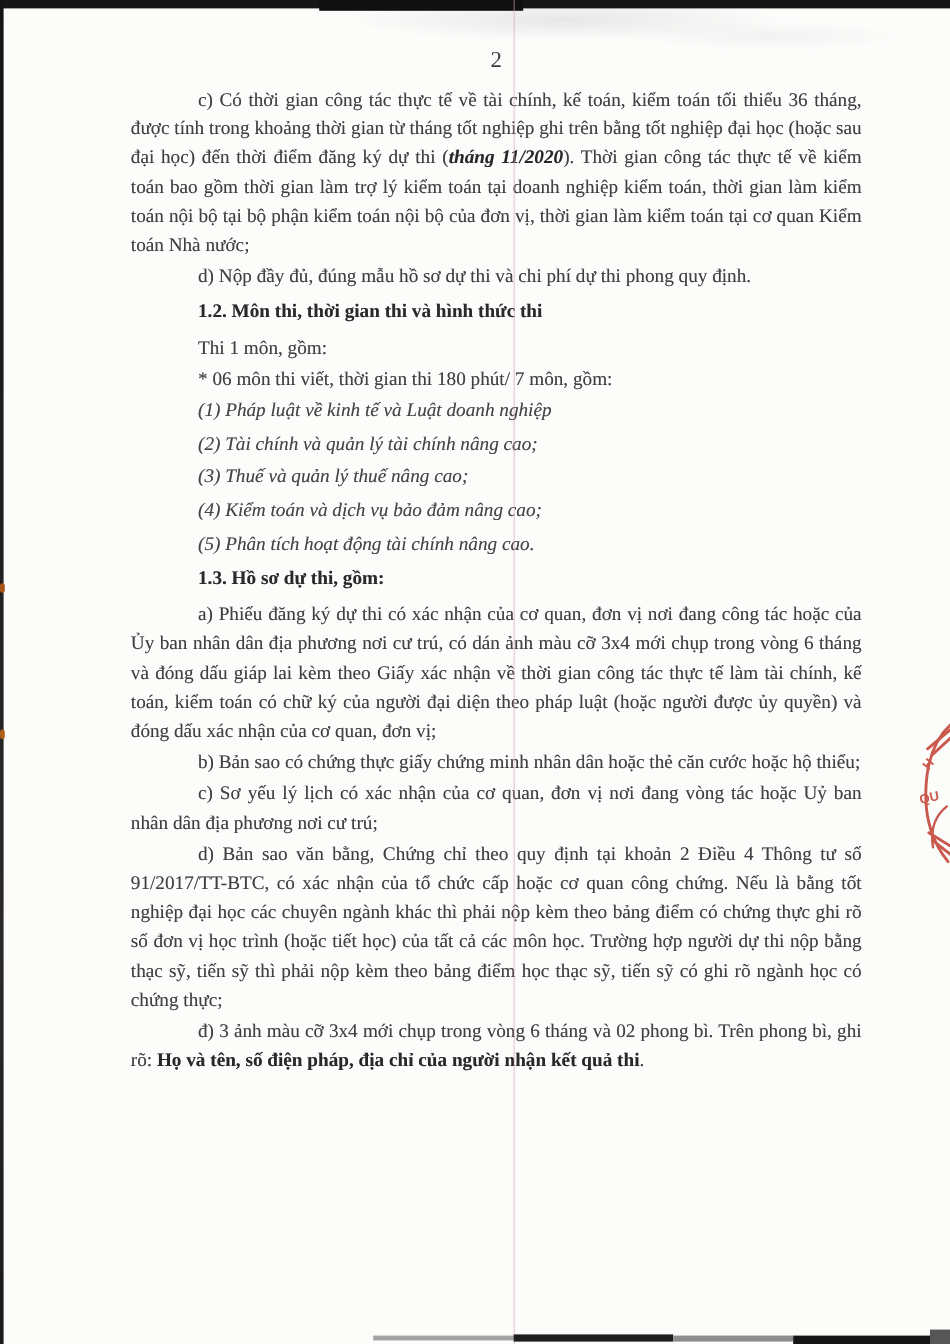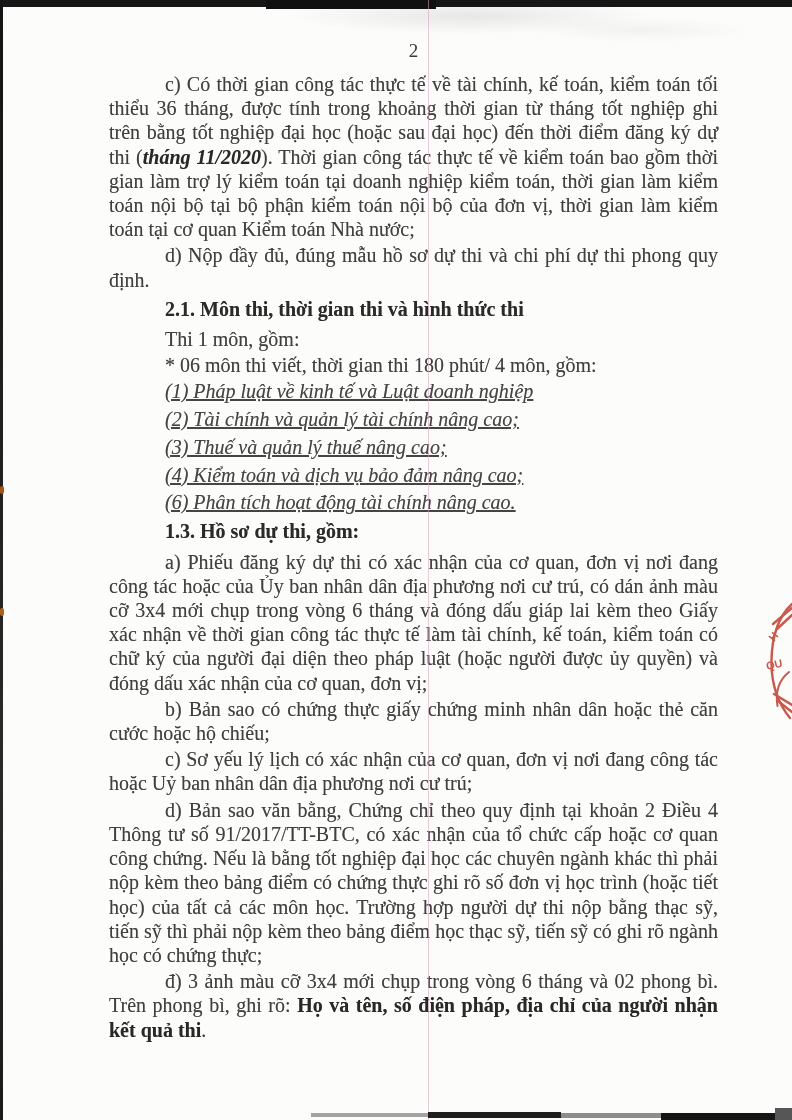--- a/index.html
+++ b/index.html
@@ -60,27 +60,27 @@
   
   .page-number {
     position: absolute; left: 109px; top: 40px; width: 609px;
     text-align: center;
     font-size: 19px; color: #3a3a3a;
   }
 
   
   .text-block {
     position: absolute; left: 109px; top: 72px; width: 609px;
-    font-size: 20px; line-height: 24.2px;
+    font-size: 16px; line-height: 24.2px;
     color: #404040;
     text-align: justify;
     text-shadow: 0 0 0.5px rgba(70,70,70,0.45);
   }
   .text-block p { margin: 0 0 2px 0; text-indent: 56px; }
-  .text-block p.subject { font-style: italic; margin-bottom: 3.5px; color: #454545; text-decoration: underline; }
+  .text-block p.subject { font-style: italic; margin-bottom: 3.5px; color: #454545; }
   .text-block p.heading {
     font-weight: bold; color: #2a2a2a;
     margin: 5px 0 6px 0;
   }
   .text-block b, .text-block strong { color: #282828; }
 
   
   .stamp {
     position: absolute; left: 752px; top: 590px;
     opacity: 0.9;
@@ -99,40 +99,40 @@
   <div class="scan-shade"></div>
 
   <div class="page-number">2</div>
 
   <div class="text-block">
     <p class="para"><span>c) Có thời gian công tác thực tế về tài chính, kế toán, kiểm toán tối thiểu 36 tháng, được tính trong khoảng thời gian từ tháng tốt nghiệp ghi trên bằng tốt nghiệp đại học (hoặc sau đại học) đến thời điểm đăng ký dự thi (</span><b><i>tháng 11/2020</i></b><span>). Thời gian công tác thực tế về kiểm toán bao gồm thời gian làm trợ lý kiểm toán tại doanh nghiệp kiểm toán, thời gian làm kiểm toán nội bộ tại bộ phận kiểm toán nội bộ của đơn vị, thời gian làm kiểm toán tại cơ quan Kiểm toán Nhà nước;</span></p>
 
     <p class="para">d) Nộp đầy đủ, đúng mẫu hồ sơ dự thi và chi phí dự thi phong quy định.</p>
 
 
-    <p class="heading">2.1. Môn thi, thời gian thi và hình thức thi</p>
+    <p class="heading">1.2. Môn thi, thời gian thi và hình thức thi</p>
 
     <p class="para">Thi 1 môn, gồm:</p>
 
-    <p class="para">* 06 môn thi viết, thời gian thi 180 phút/ 4 môn, gồm:</p>
+    <p class="para">* 06 môn thi viết, thời gian thi 180 phút/ 7 môn, gồm:</p>
 
     <p class="subject">(1) Pháp luật về kinh tế và Luật doanh nghiệp</p>
     <p class="subject">(2) Tài chính và quản lý tài chính nâng cao;</p>
     <p class="subject">(3) Thuế và quản lý thuế nâng cao;</p>
     <p class="subject">(4) Kiểm toán và dịch vụ bảo đảm nâng cao;</p>
-    <p class="subject">(6) Phân tích hoạt động tài chính nâng cao.</p>
+    <p class="subject">(5) Phân tích hoạt động tài chính nâng cao.</p>
 
 
     <p class="heading">1.3. Hồ sơ dự thi, gồm:</p>
 
     <p class="para">a) Phiếu đăng ký dự thi có xác nhận của cơ quan, đơn vị nơi đang công tác hoặc của Ủy ban nhân dân địa phương nơi cư trú, có dán ảnh màu cỡ 3x4 mới chụp trong vòng 6 tháng và đóng dấu giáp lai kèm theo Giấy xác nhận về thời gian công tác thực tế làm tài chính, kế toán, kiểm toán có chữ ký của người đại diện theo pháp luật (hoặc người được ủy quyền) và đóng dấu xác nhận của cơ quan, đơn vị;</p>
 
-    <p class="para">b) Bản sao có chứng thực giấy chứng minh nhân dân hoặc thẻ căn cước hoặc hộ chiếu;</p>
+    <p class="para">b) Bản sao có chứng thực giấy chứng minh nhân dân hoặc thẻ căn cước hoặc hộ thiểu;</p>
 
-    <p class="para">c) Sơ yếu lý lịch có xác nhận của cơ quan, đơn vị nơi đang công tác hoặc Uỷ ban nhân dân địa phương nơi cư trú;</p>
+    <p class="para">c) Sơ yếu lý lịch có xác nhận của cơ quan, đơn vị nơi đang vòng tác hoặc Uỷ ban nhân dân địa phương nơi cư trú;</p>
 
     <p class="para">d) Bản sao văn bằng, Chứng chỉ theo quy định tại khoản 2 Điều 4 Thông tư số 91/2017/TT-BTC, có xác nhận của tổ chức cấp hoặc cơ quan công chứng. Nếu là bằng tốt nghiệp đại học các chuyên ngành khác thì phải nộp kèm theo bảng điểm có chứng thực ghi rõ số đơn vị học trình (hoặc tiết học) của tất cả các môn học. Trường hợp người dự thi nộp bằng thạc sỹ, tiến sỹ thì phải nộp kèm theo bảng điểm học thạc sỹ, tiến sỹ có ghi rõ ngành học có chứng thực;</p>
 
     <p class="para"><span>đ) 3 ảnh màu cỡ 3x4 mới chụp trong vòng 6 tháng và 02 phong bì. Trên phong bì, ghi rõ: </span><b>Họ và tên, số điện pháp, địa chỉ của người nhận kết quả thi</b><span>.</span></p>
   </div>
 
   <svg class="stamp" width="40" height="140" viewBox="0 0 40 140">
     <g stroke="#c5473a" fill="none" stroke-width="2.4" stroke-linecap="round">
       <path d="M 40 14 C 27 26 20 46 19.5 70 C 19 94 25 112 38 128"></path>
       <path d="M 37 82 C 27 90 23 101 25.5 116" stroke-width="2"></path>

